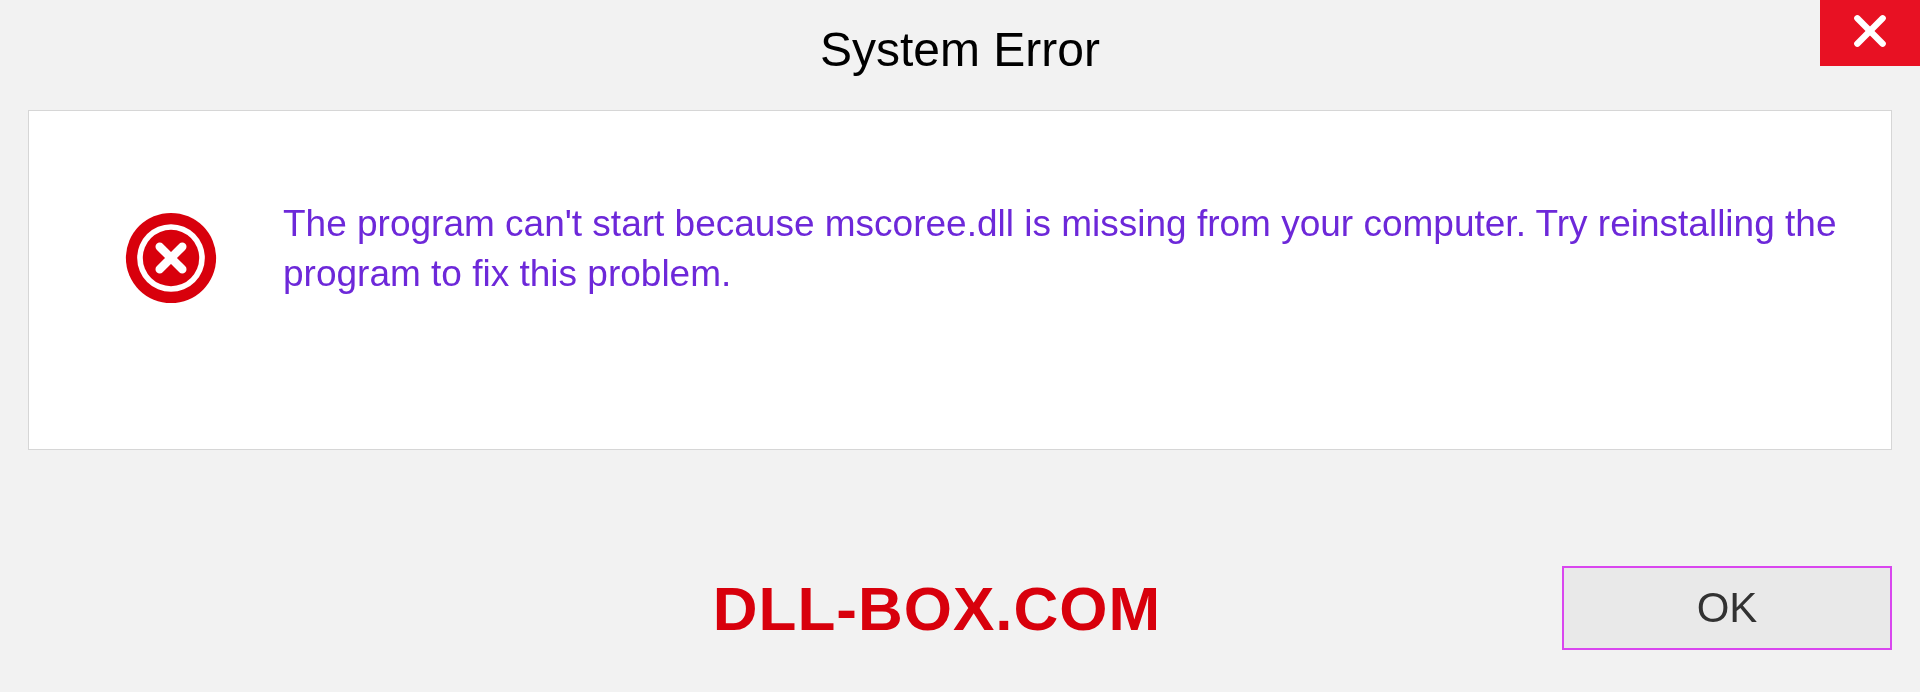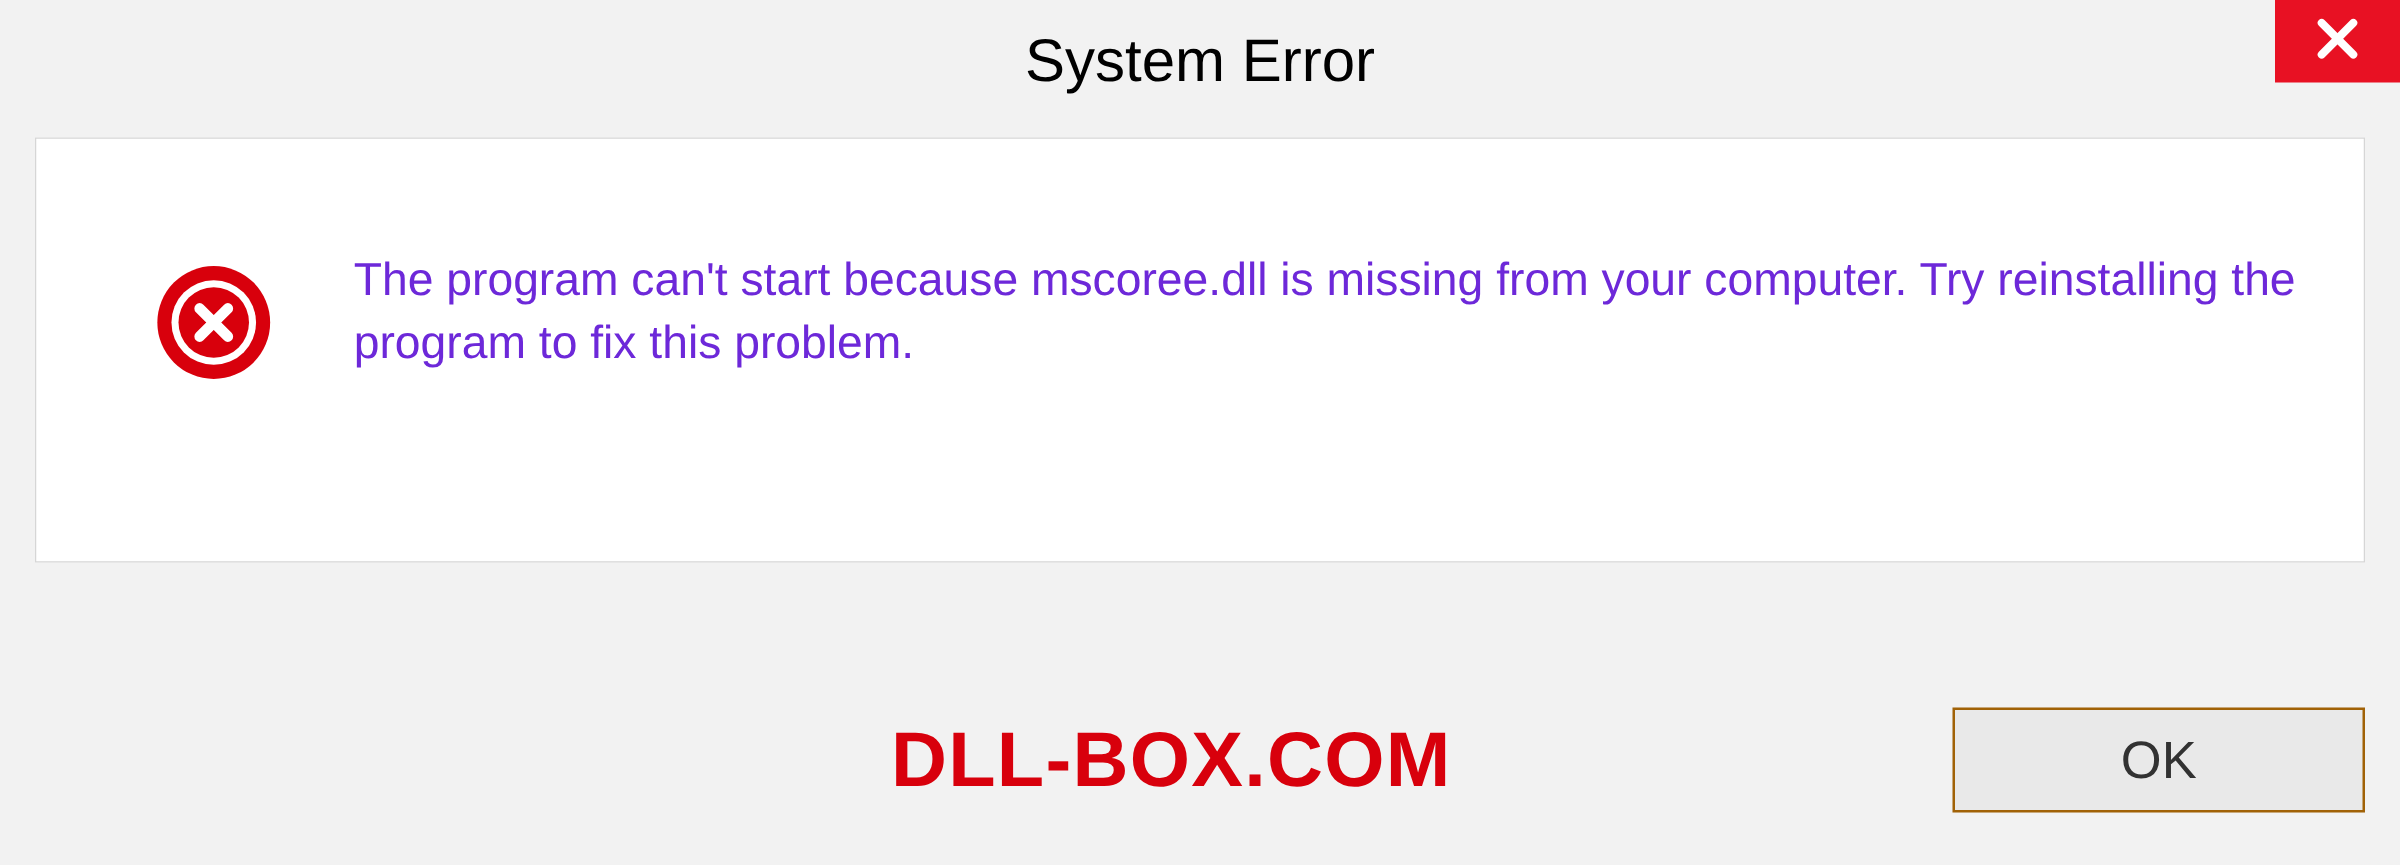--- a/index.html
+++ b/index.html
@@ -93,21 +93,21 @@
       font-weight: 800;
       color: #d8000c;
       letter-spacing: 1px;
       font-family: Arial, sans-serif;
       padding-left: 300px;
     }
     .ok-btn {
       width: 330px;
       height: 84px;
       background: #e9e9e9;
-      border: 2px solid #a16207;
+      border: 2px solid #d946ef;
       display: flex;
       align-items: center;
       justify-content: center;
       font-size: 42px;
       color: #323232;
       cursor: pointer;
       font-family: "Segoe UI", Arial, sans-serif;
     }
   </style>
 </head>

